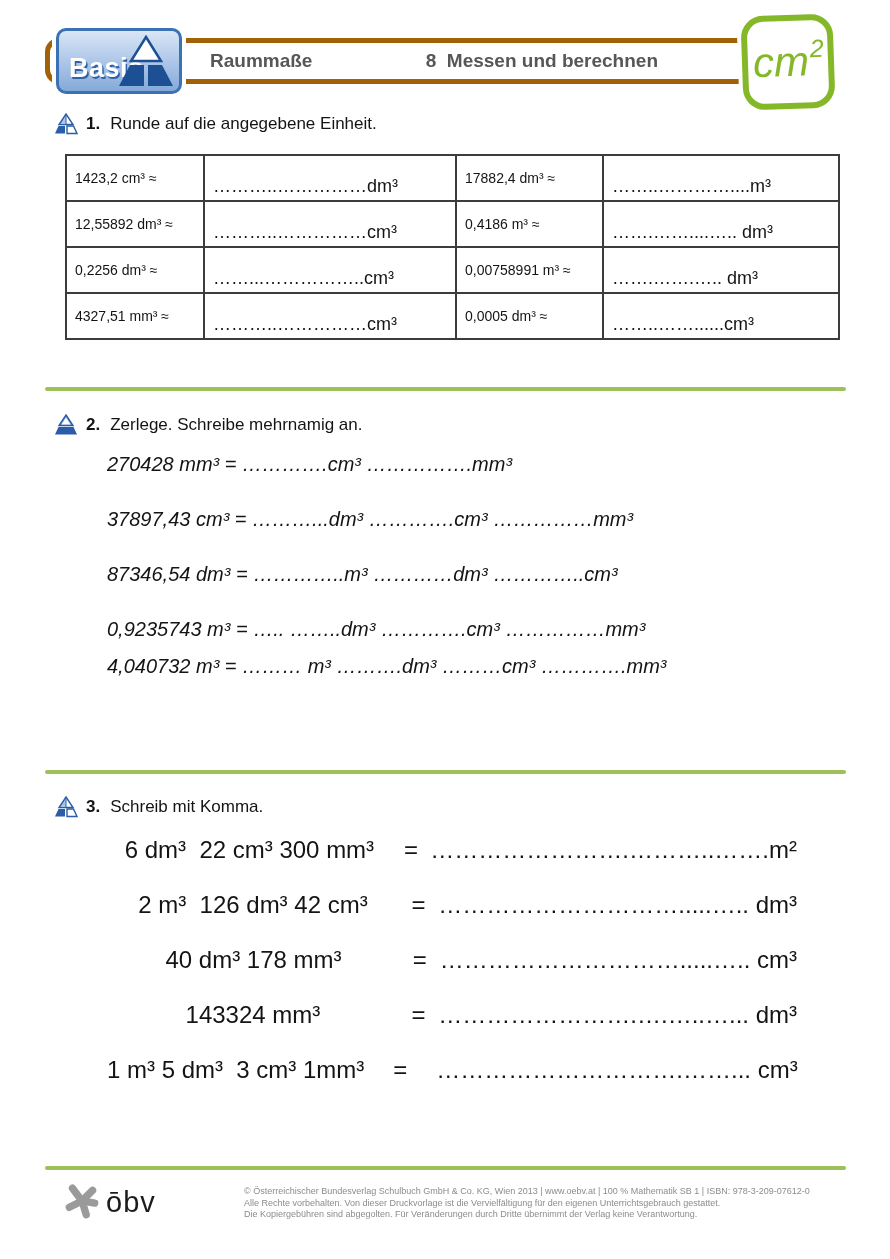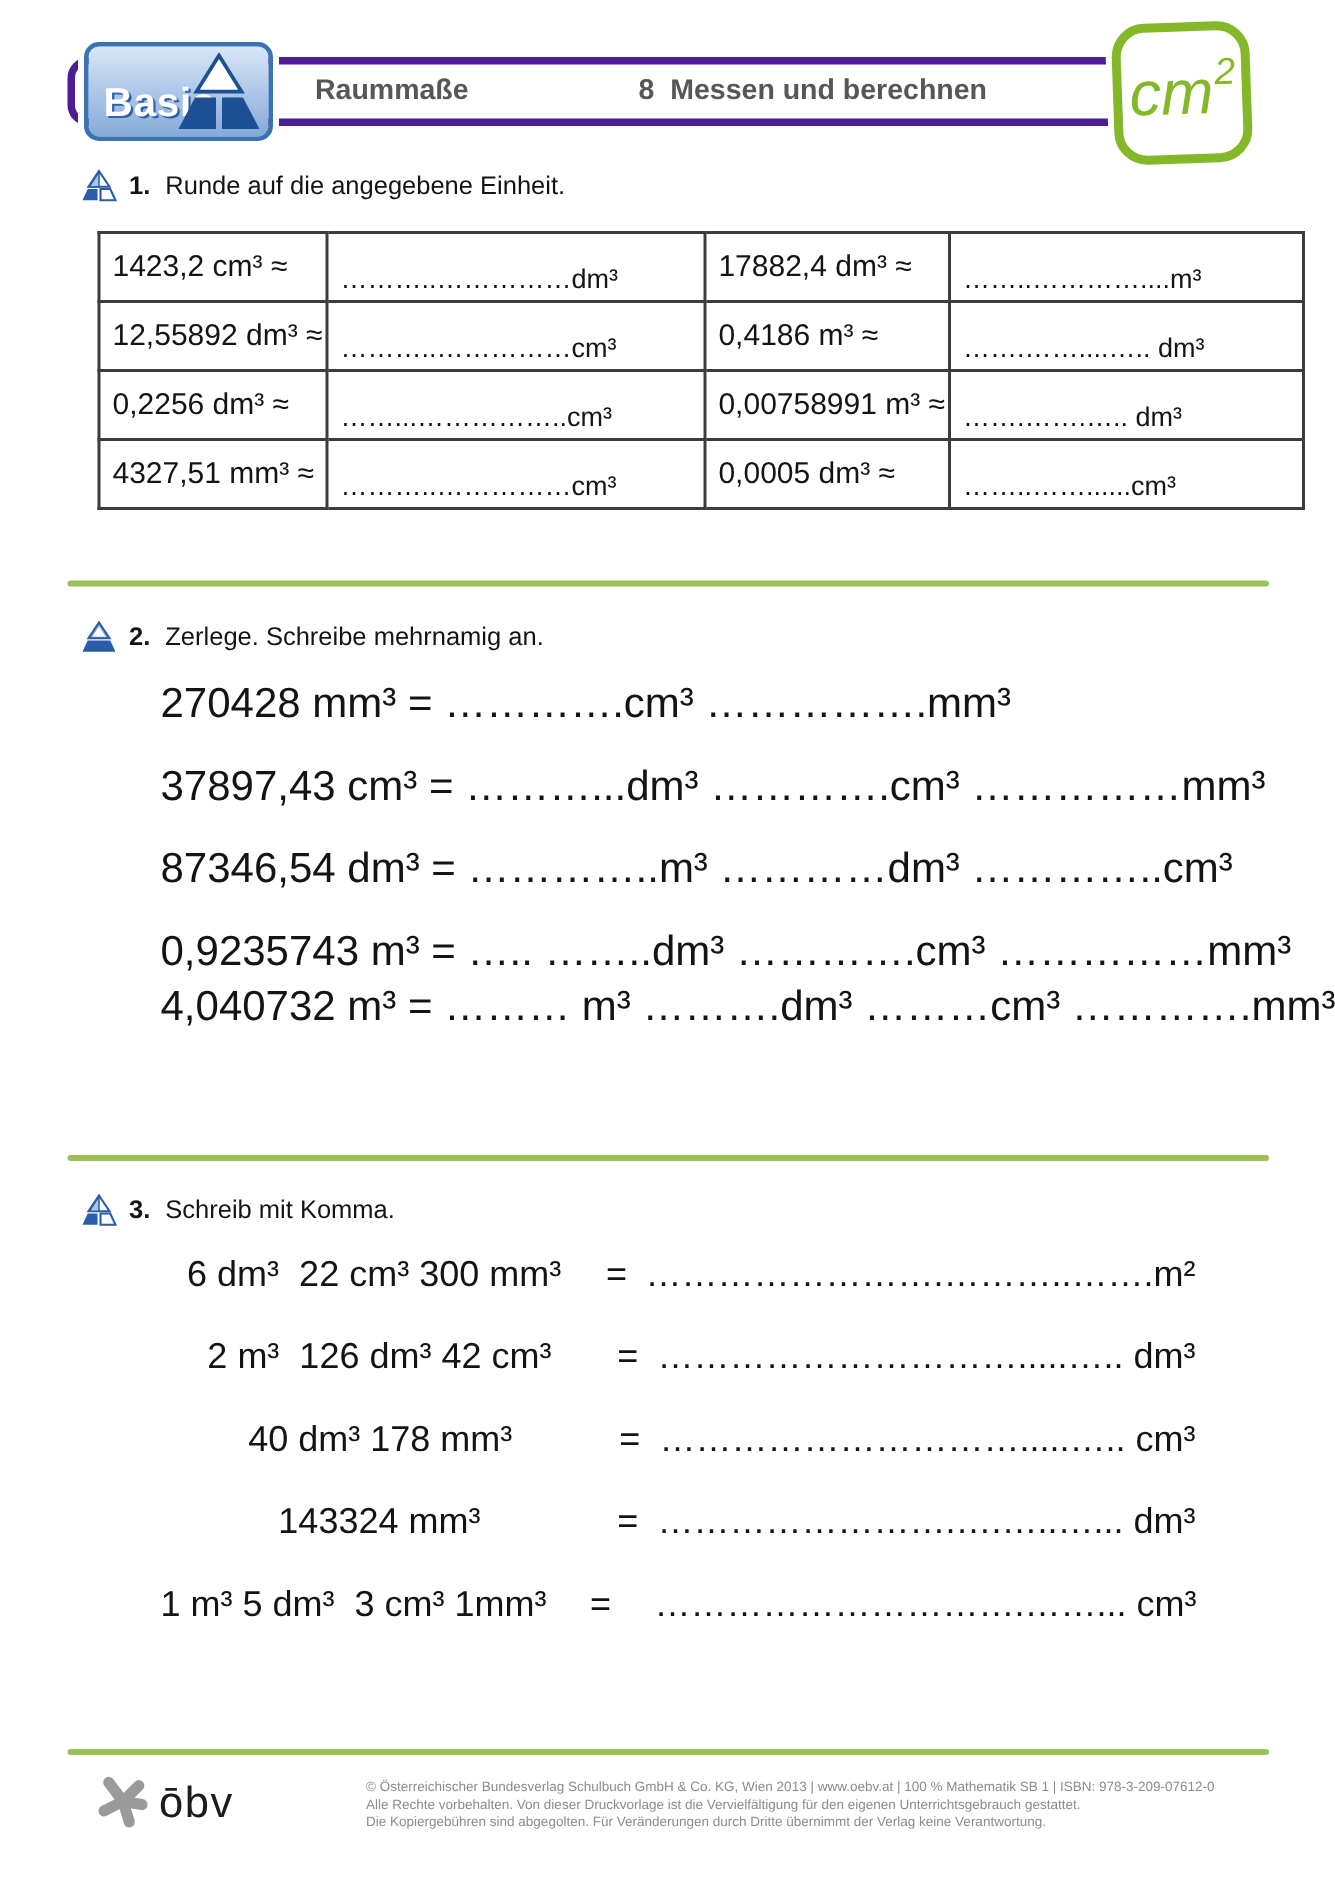--- a/index.html
+++ b/index.html
@@ -2,21 +2,21 @@
 <html><head>
 <meta charset="utf-8">
 <style>
   html,body { margin:0; padding:0; background:#ffffff; }
   body { font-family:"Liberation Sans", sans-serif; color:#141414; }
   .page { position:relative; width:890px; height:1259px; background:#fff; overflow:hidden; }
   .pre { white-space:pre; }
 
   
   .header-bar { position:absolute; left:45px; top:38px; width:740px; height:46px;
-    box-sizing:border-box; border:5px solid #4c1d95; border-radius:14px; background:#fff; z-index:1; }
+    box-sizing:border-box; border:5px solid #a16207; border-radius:14px; background:#fff; z-index:1; }
   .header-title { position:absolute; left:160px; top:0; bottom:0; display:flex; align-items:center;
     font-size:19px; font-weight:bold; color:#57575a; }
   .header-chapter { position:absolute; right:122px; top:0; bottom:0; display:flex; align-items:center;
     font-size:19px; font-weight:bold; color:#57575a; }
   .badge { position:absolute; left:56px; top:28px; width:126px; height:66px; box-sizing:border-box;
     border:3px solid #3a72b4; border-radius:10px; z-index:2;
     background:linear-gradient(180deg,#d9e6f6 0%,#aac4e7 55%,#84aad8 100%);
     box-shadow:0 0 0 4px #ffffff; }
   .badge-label { position:absolute; left:10px; bottom:7px; font-size:27px; font-weight:bold; color:#fff;
     text-shadow:1.5px 1.5px 0 #2f62a8; letter-spacing:0.5px; }
@@ -29,28 +29,28 @@
 
   
   .ex-head { position:absolute; display:flex; align-items:center; font-size:17px; color:#141414; }
   .ex-head svg { margin-right:8px; }
   .ex-num { font-weight:bold; margin-right:10px; }
 
   
   .ex1-table { position:absolute; left:65px; top:154px; border-collapse:collapse; table-layout:fixed; }
   .ex1-table td { border:2px solid #3c3c3c; height:46px; overflow:hidden; white-space:nowrap;
     box-sizing:border-box; }
-  .ex1-table td.lbl { font-size:20px; vertical-align:middle; padding:0 2px 0 8px;margin-top:40px; }
+  .ex1-table td.lbl { font-size:14px; vertical-align:middle; padding:0 2px 0 8px;margin-top:40px; }
   .ex1-table td.ans { font-size:18px; vertical-align:bottom; padding:0 2px 3px 8px; }
 
   
   .divider { position:absolute; left:45px; width:801px; height:4px; background:#9cc159; border-radius:2px; }
 
   
-  .ex2-line { position:absolute; left:107px; font-size:28px; white-space:pre; color:#141414; }
+  .ex2-line { position:absolute; left:107px; font-size:20px; white-space:pre; color:#141414;font-style:italic; }
 
   
   .ex3-row { position:absolute; left:107px; width:690px; font-size:24px; display:flex; align-items:baseline;text-align:center; }
   .ex3-left { width:296px; white-space:pre; }
   .ex3-eq { width:40px; }
   .ex3-right { flex:1; white-space:pre; }
 
   
   .obv-logo { position:absolute; left:64px; top:1183px; display:flex; align-items:center; }
   .obv-text { font-size:29px; color:#1c1c1c; letter-spacing:1px; margin-left:6px; }

